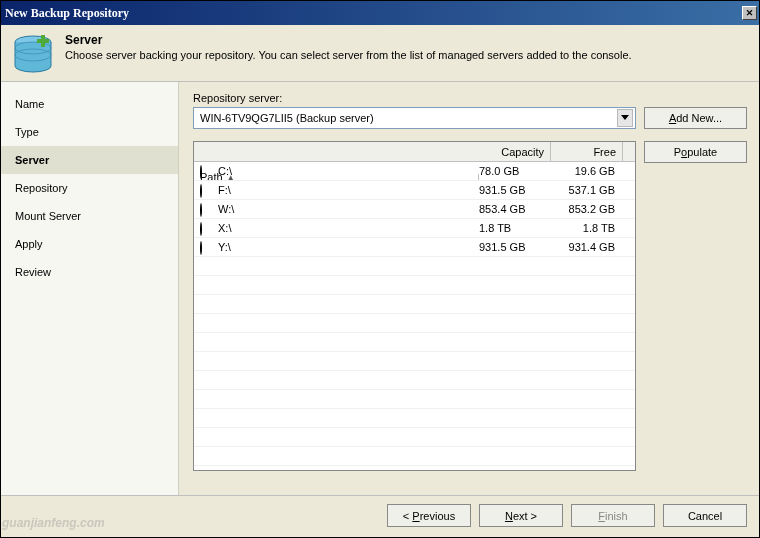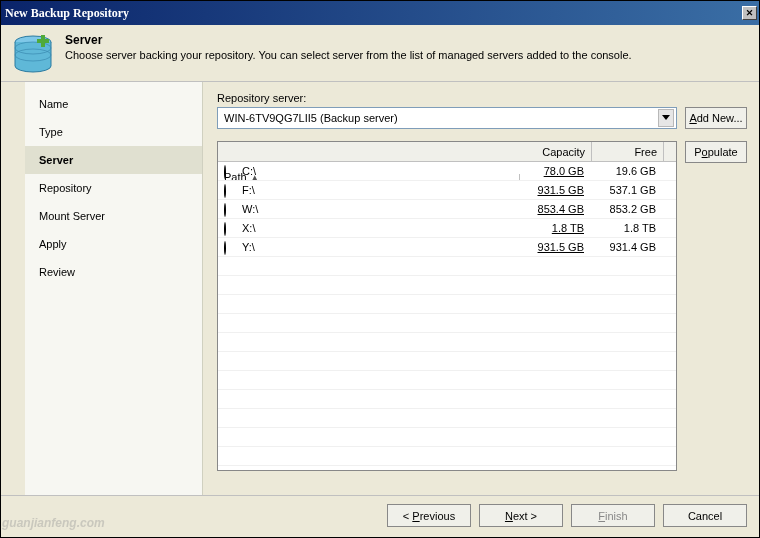--- a/index.html
+++ b/index.html
@@ -68,21 +68,20 @@
 .body {
   display: flex;
   flex: 1;
   min-height: 0;
 }
 .sidebar {
   width: 178px;
   background: #f7f7f2;
   border-right: 1px solid #d0d0c0;
   padding-top: 8px;
-  margin-left: 24px;
 }
 .sidebar-item {
   padding: 8px 10px 8px 14px;
   font-size: 11px;
   cursor: pointer;
 }
 .sidebar-item.selected {
   background: #e0e0d0;
   font-weight: bold;
 }
@@ -120,21 +119,21 @@
 .combo-arrow {
   width: 16px;
   height: 18px;
   background: #e6e6e6;
   border: 1px solid #b8b8b8;
   display: flex;
   align-items: center;
   justify-content: center;
 }
 .btn {
-  width: 62px;
+  width: 103px;
   height: 22px;
   background: #f0f0ea;
   border: 1px solid #888;
   font-size: 11px;
   cursor: pointer;
   font-family: inherit;
 }
 .btn u { text-decoration: underline; }
 .btn:disabled { color: #888; }
 .table-row-top {
@@ -188,21 +187,21 @@
   border-bottom: 1px solid #f0f0f0;
 }
 .trow.empty { background: #fff; }
 .td-path {
   flex: 1;
   padding: 0 6px;
   display: flex;
   align-items: center;
   gap: 4px;
 }
-.td-cap { width: 72px; padding: 0 8px 0 0; text-align: right; text-decoration: underline; }
+.td-cap { width: 72px; padding: 0 8px 0 0; text-align: left; }
 .td-free { width: 72px; padding: 0 8px 0 0; text-align: right; }
 .td-last { width: 12px; }
 .disk-icon {
   width: 14px;
   height: 10px;
   position: relative;
 }
 .disk-icon .disk {
   width: 14px;
   height: 10px;

